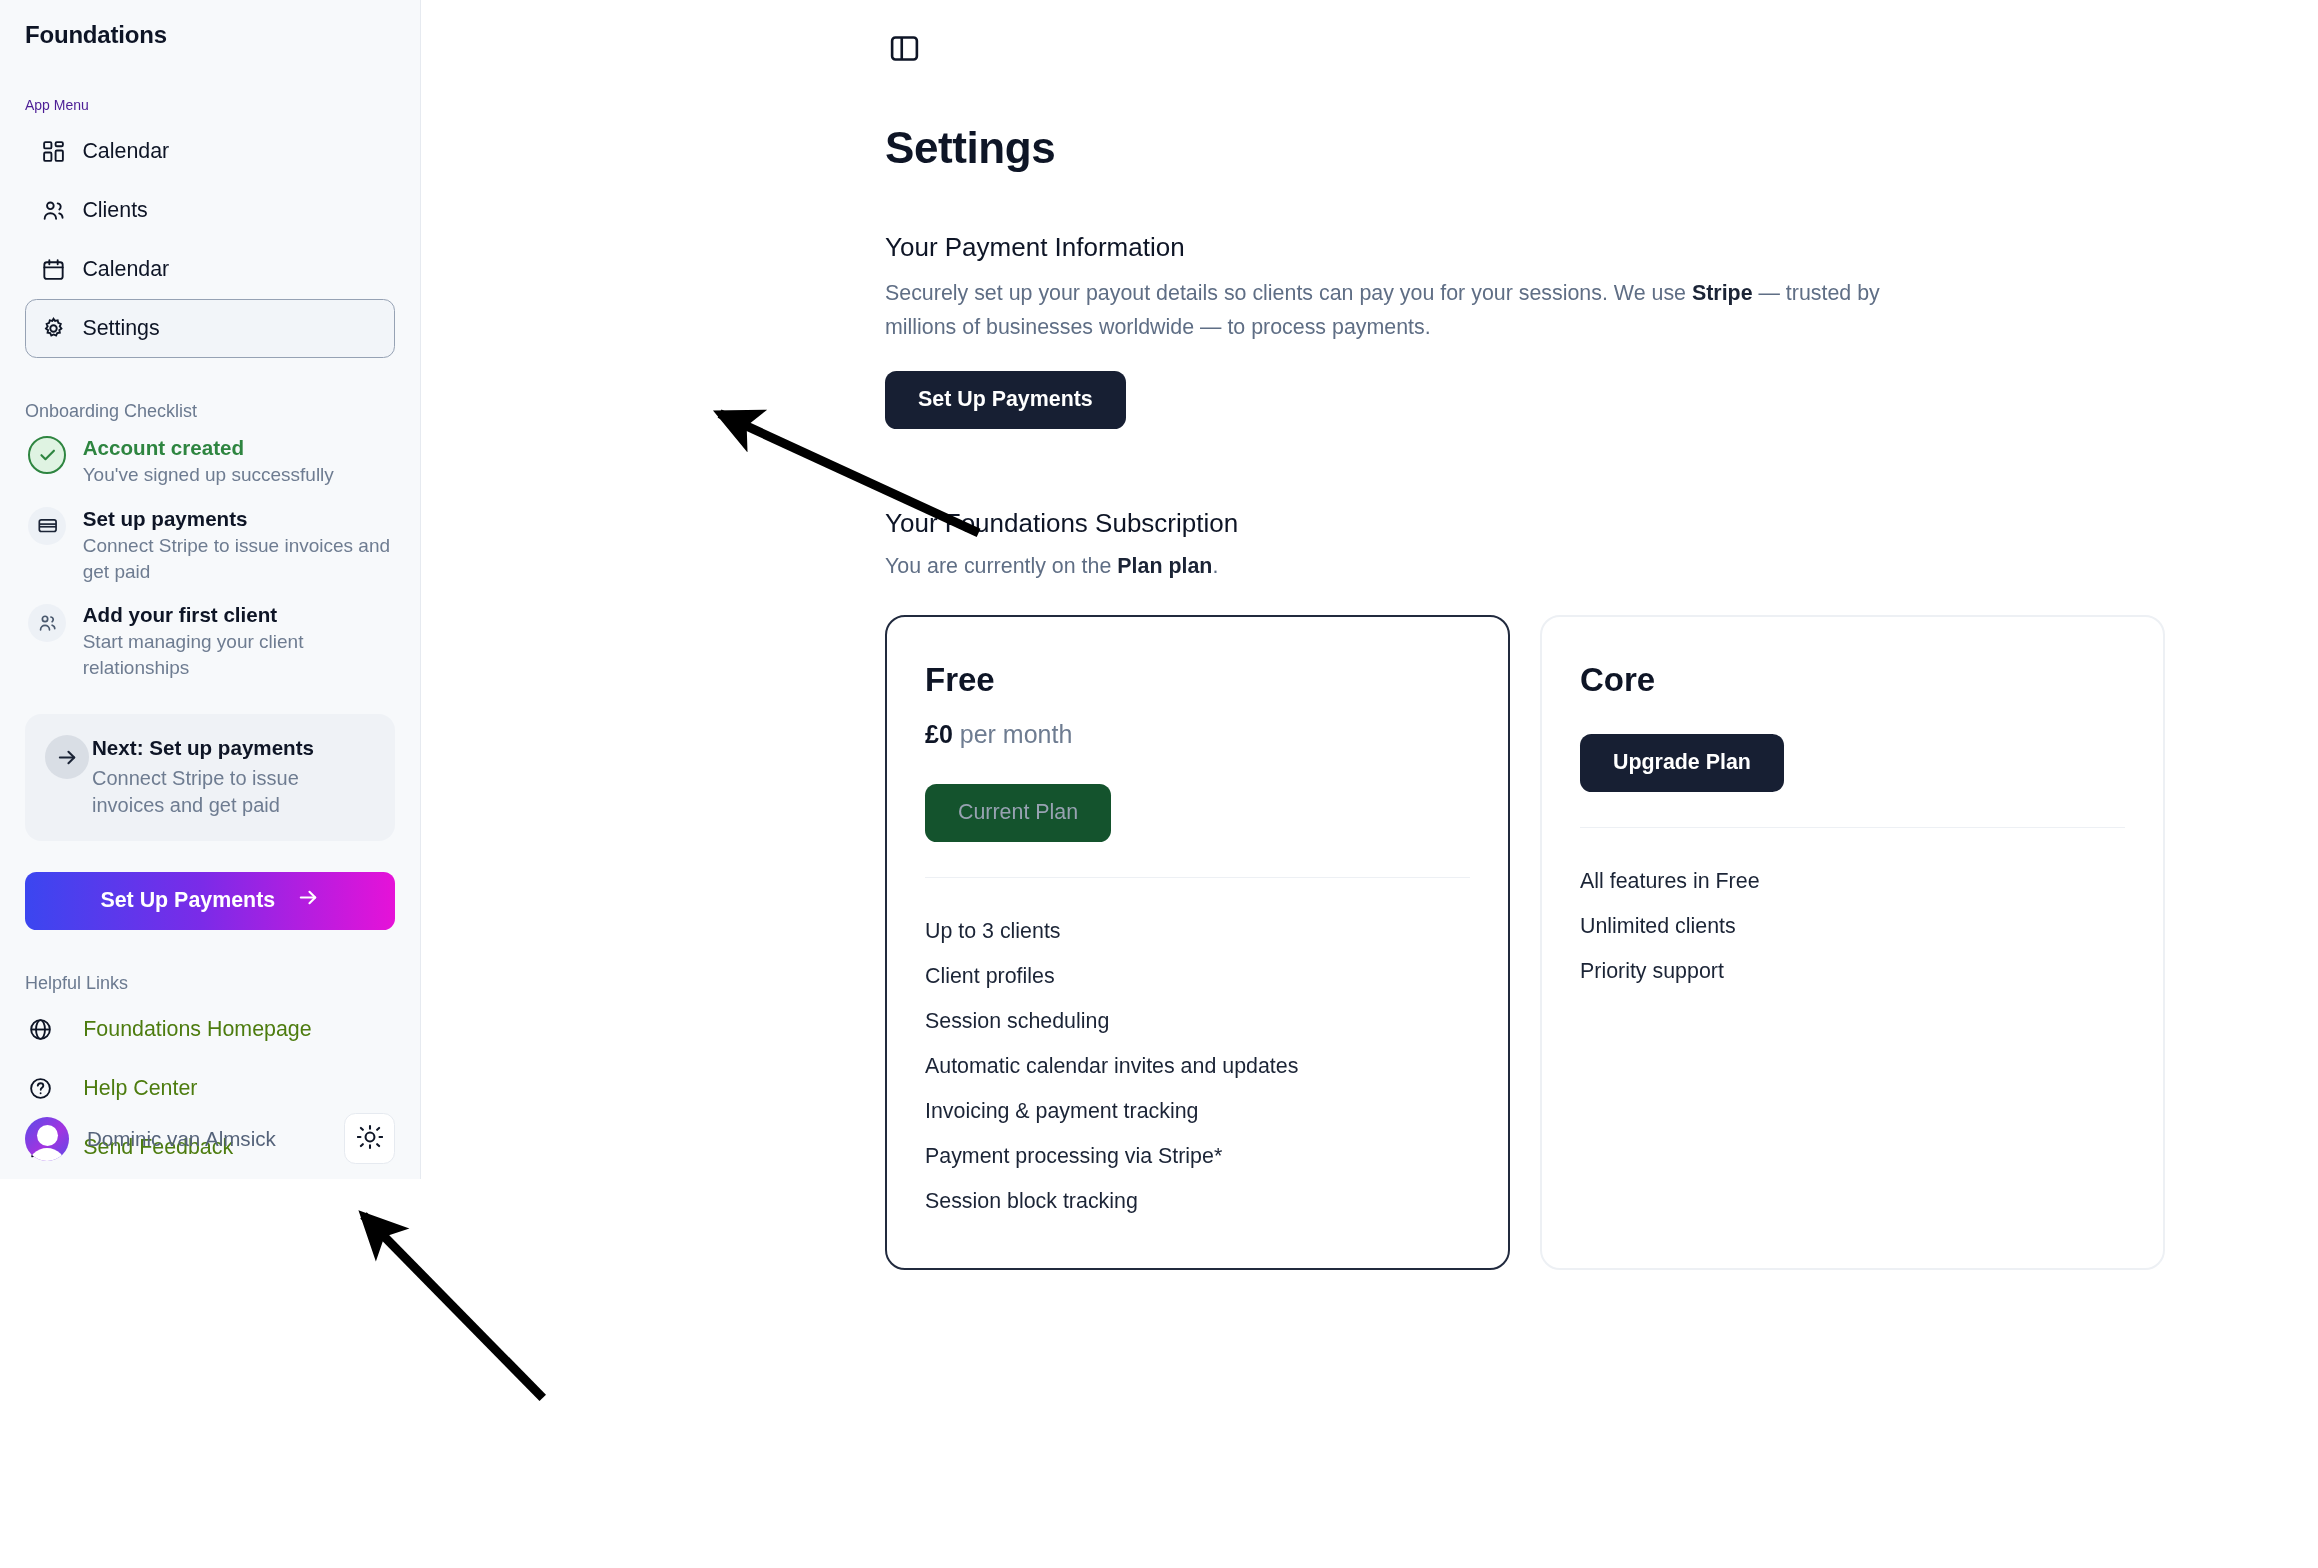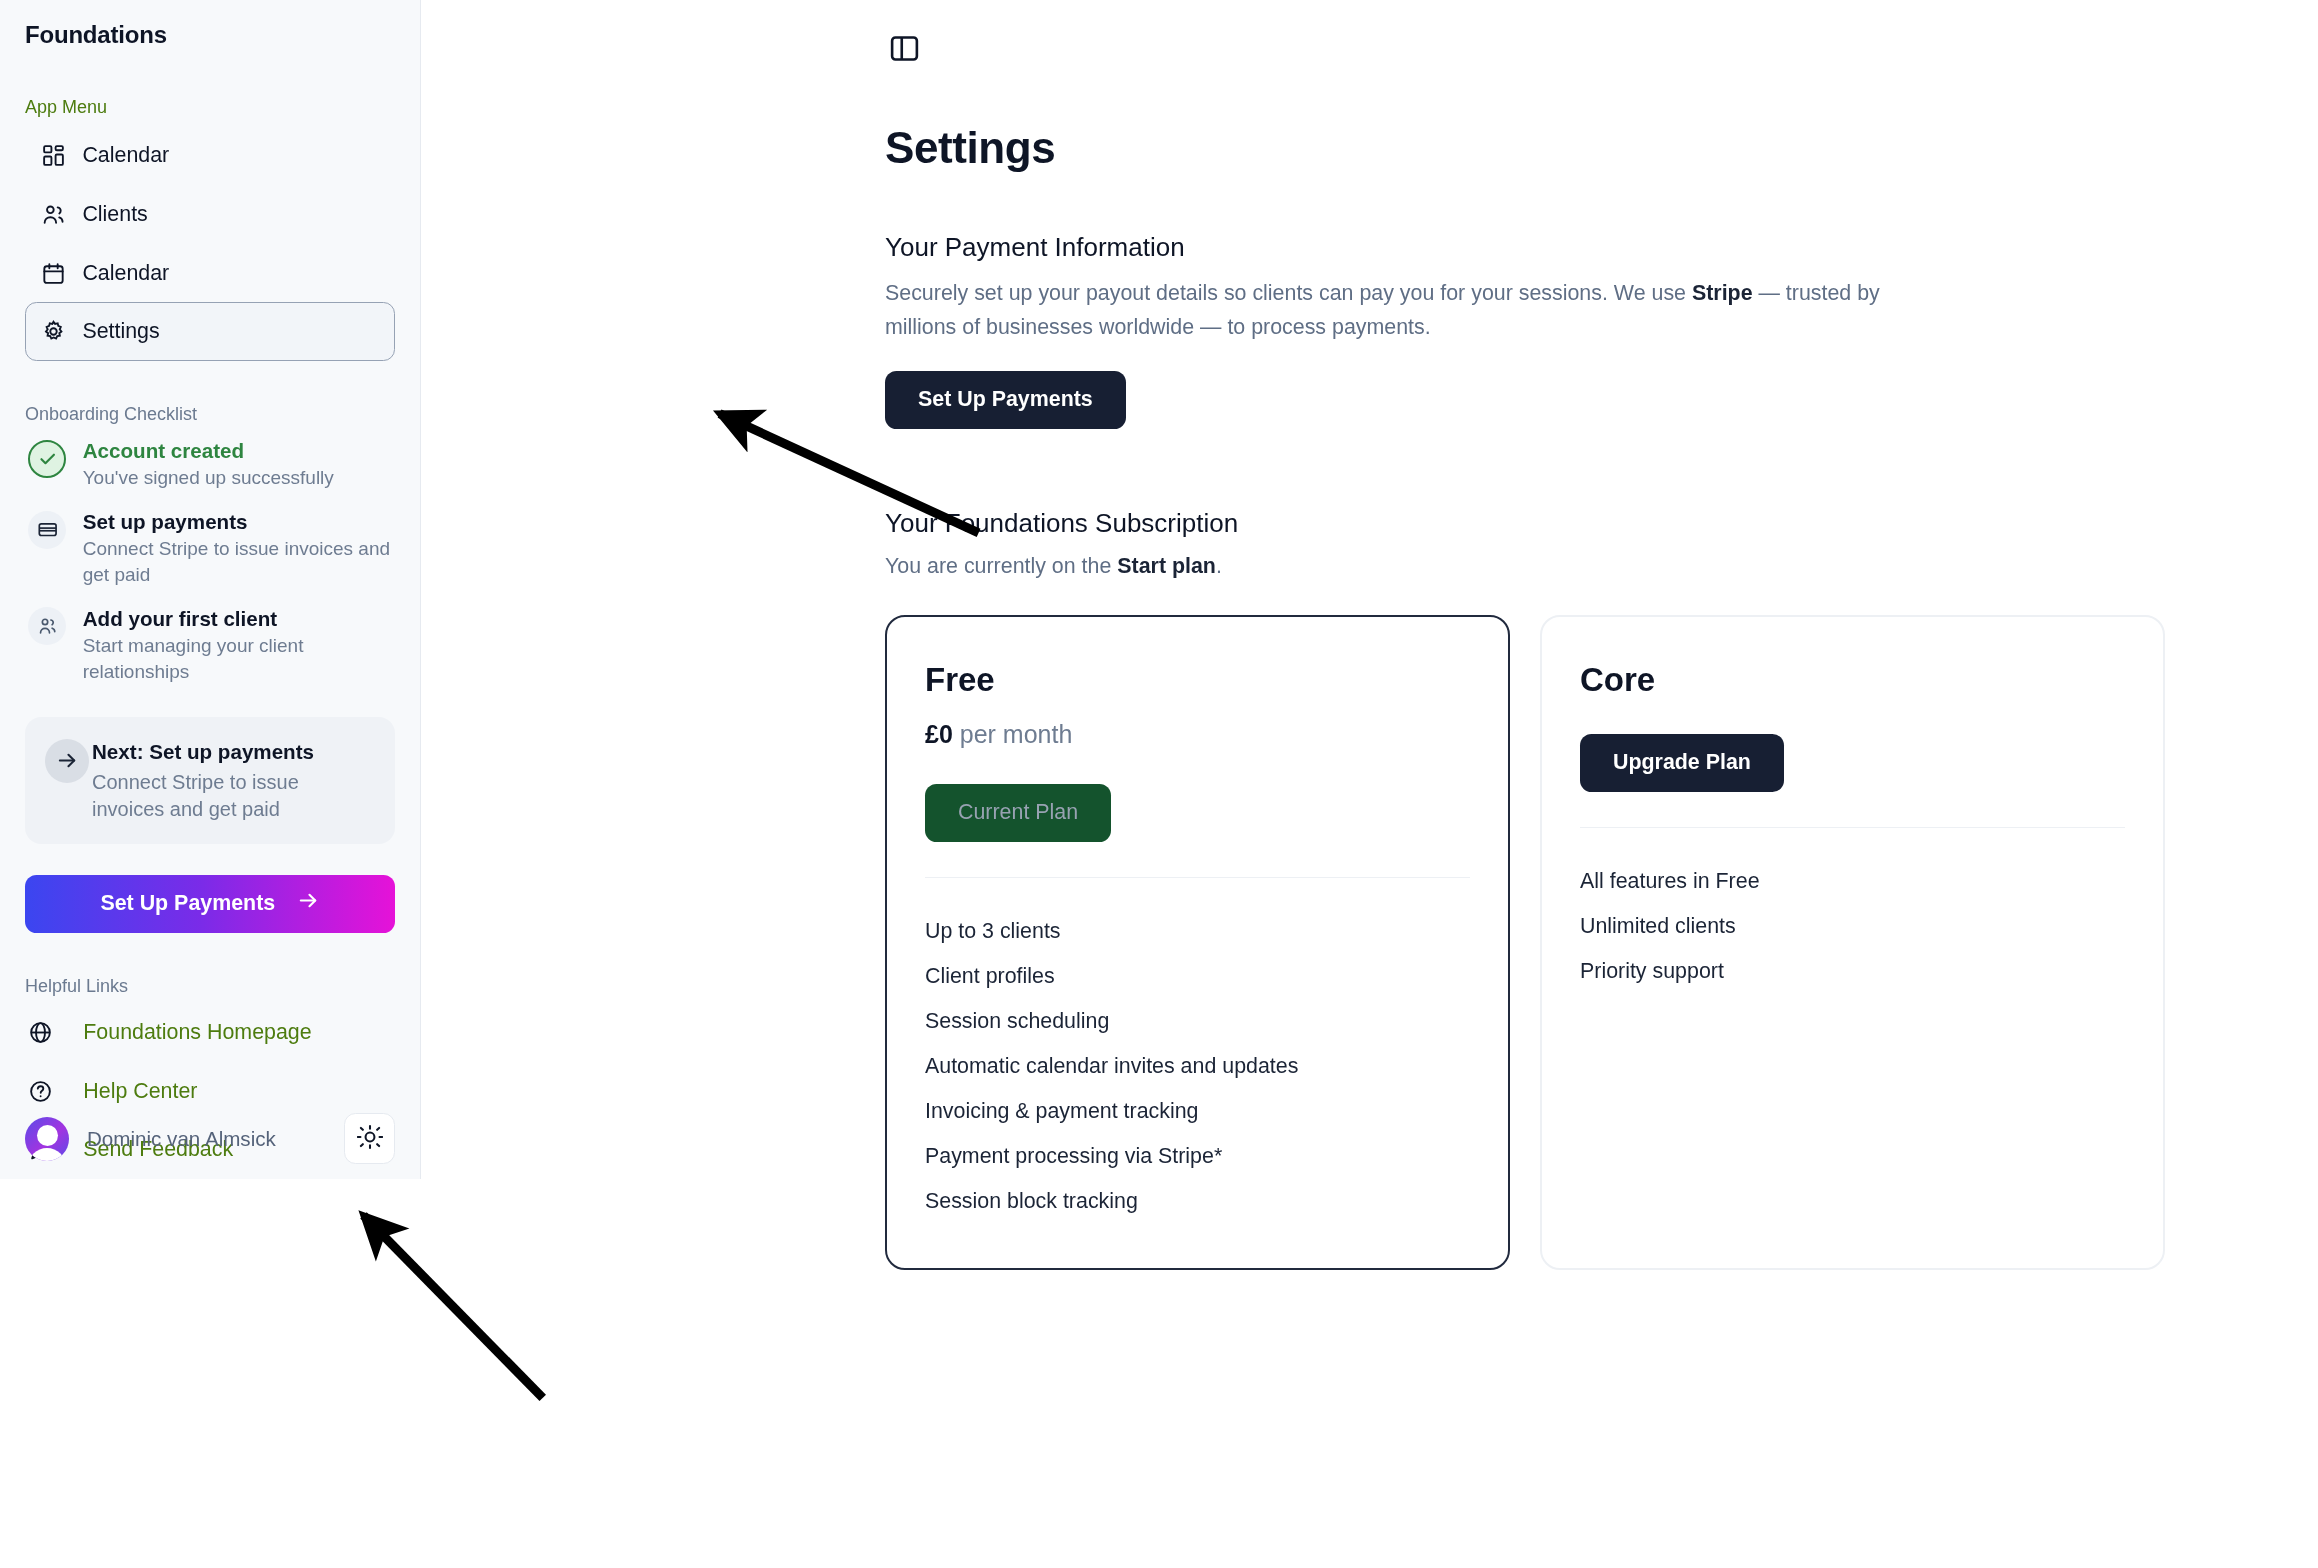--- a/index.html
+++ b/index.html
@@ -19,21 +19,21 @@
     display: flex; flex-direction: column;
     padding: 0 25px;
     position: relative;
   }
   .brand {
     font-size: 24px; font-weight: bold; color: #0E1526;
     letter-spacing: -0.2px;
     padding: 21.4px 0 0 0;
   }
   .section-label {
-    font-size: 18px; color: #4d7c0f; font-weight: normal;
+    font-size: 14px; color: #4c1d95; font-weight: normal;
     margin-top: 48px; margin-bottom: 8.2px;
   }
   .nav-item {
     display: flex; align-items: center; gap: 16.4px;
     height: 59px; padding: 0 15px;
     border-radius: 11.5px; cursor: pointer;
     color: #0E1526; font-size: 21.4px;
     border: 1.6px solid transparent;
   }
   .nav-item.active {
@@ -348,21 +348,21 @@
 
     <div class="content">
       <div class="page-title">Settings</div>
 
       <div class="sec-title">Your Payment Information</div>
       <div class="sec-desc"><span>Securely set up your payout details so clients can pay you for your sessions. We use </span><b>Stripe</b><span> — trusted by millions of businesses worldwide — to process payments.</span></div>
 
       <button class="dark-btn">Set Up Payments</button>
 
       <div class="sub-title">Your Foundations Subscription</div>
-      <div class="sub-desc"><span>You are currently on the </span><b>Start plan</b><span>.</span></div>
+      <div class="sub-desc"><span>You are currently on the </span><b>Plan plan</b><span>.</span></div>
 
       <div class="plans">
 
         <div class="plan current">
           <div class="plan-name">Free</div>
           <div class="plan-price"><span style="font-weight:bold;color:#0E1526">£0</span> <span>per month</span></div>
           <button class="plan-btn-disabled">Current Plan</button>
           <div class="plan-divider"></div>
           <div class="feat-list">
             <div class="feat">Up to 3 clients</div>

